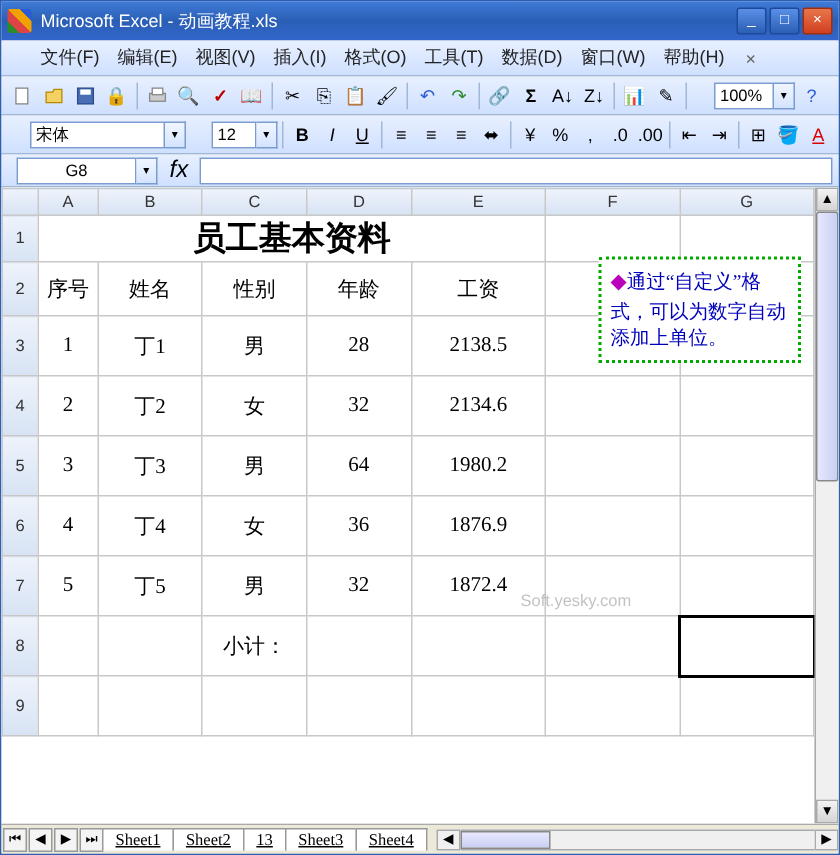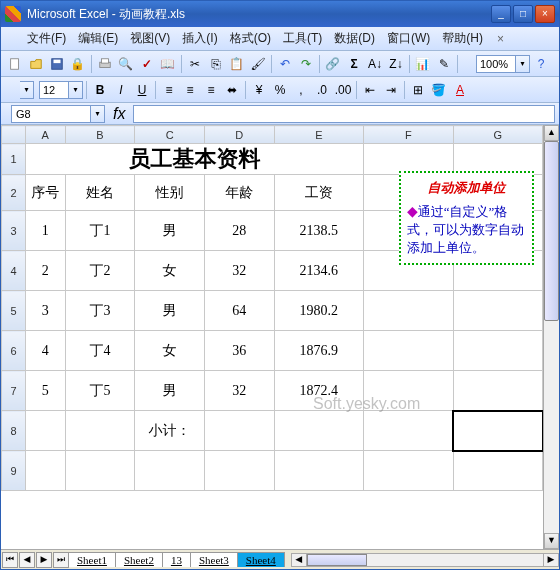--- a/index.html
+++ b/index.html
@@ -18,47 +18,47 @@
 .tb svg { width: 14px; height: 14px; }
 .sep { width: 1px; height: 18px; background: #a0b8d8; margin: 0 2px; }
 .dd { display: flex; align-items: center; height: 20px; margin-left: 15px; }
 .dd input { height: 18px; border: 1px solid #7a9cd0; font-size: 11px; padding: 0 3px; background: #fff; }
 .dd .car { width: 14px; height: 18px; border: 1px solid #7a9cd0; border-left: none; background: linear-gradient(#f0f6ff,#d4e4ff); text-align: center; line-height: 15px; font-size: 8px; cursor: pointer; }
 .fmt-toolbar { height: 26px; }
 .fmt-toolbar .tb.bold { font-weight: bold; }
 .fmt-toolbar .tb.ital { font-style: italic; }
 .fmt-toolbar .tb.undl { text-decoration: underline; }
 .namefx { height: 22px; background: linear-gradient(#e8f0ff,#cfe0ff); display: flex; align-items: center; border-bottom: 1px solid #a0b8d8; }
-.namefx .namebox { width: 80px; height: 18px; border: 1px solid #7a9cd0; background: #fff; margin-left: 10px; padding: 0 4px; line-height: 16px; font-size: 11px; }
+.namefx .namebox { width: 80px; height: 18px; border: 1px solid #7a9cd0; background: #fff; margin-left: 10px; padding: 0 4px; line-height: 16px; font-size: 11px; text-align: center; }
 .namefx .car2 { width: 14px; height: 18px; border: 1px solid #7a9cd0; border-left: none; background: linear-gradient(#f0f6ff,#d4e4ff); text-align: center; line-height: 15px; font-size: 8px; }
 .namefx .fx { margin: 0 8px; font-style: italic; font-size: 16px; }
 .namefx .fxbar { flex: 1; height: 18px; border: 1px solid #7a9cd0; background: #fff; margin-right: 4px; }
 .grid-wrap { flex: 1; position: relative; display: flex; overflow: hidden; background: #fff; }
 .grid { border-collapse: collapse; font-size: 11px; table-layout: fixed; }
 .grid th, .grid td { border: 1px solid #c8c8c8; }
 .grid .colh { background: linear-gradient(#eef3fb,#d7e3f4); height: 18px; text-align: center; font-weight: normal; color: #333; }
 .grid .rowh { background: linear-gradient(#eef3fb,#d7e3f4); width: 24px; text-align: center; font-weight: normal; color: #333; }
 .grid .corner { background: linear-gradient(#eef3fb,#d7e3f4); width: 24px; height: 18px; }
 .grid td.cell { background: #fff; text-align: center; height: 40px; font-family: "SimSun", serif; font-size: 14px; }
 .grid tr:first-child td.cell, .grid tr:nth-child(2) td.cell { height: 20px; }
 .grid .title-row td.cell { font-family: "KaiTi","STKaiti",serif; font-size: 22px; font-weight: bold; height: 40px; }
 .grid .hdr-row td.cell { font-weight: normal; height: 36px; }
 .noteov { position: absolute; left: 398px; top: 46px; width: 135px; border: 2px dotted #0a0; background: #fff; padding: 6px; font-size: 13px; line-height: 1.35; font-family: "SimSun", serif; }
 .noteov .nt { color: #d00; font-weight: bold; font-style: italic; display: block; text-align: center; margin-bottom: 6px; }
 .noteov .nb { color: #00b; }
 .noteov .dia { color: #b0b; font-size: 14px; }
-.watermark { position: absolute; left: 312px; top: 270px; color: rgba(120,120,120,.45); font-size: 16px; font-family: sans-serif; pointer-events: none; }
+.watermark { position: absolute; left: 346px; top: 270px; color: rgba(120,120,120,.45); font-size: 11px; font-family: sans-serif; pointer-events: none; }
 .vscroll { width: 16px; background: #e4e4e4; border-left: 1px solid #aaa; display: flex; flex-direction: column; }
 .vscroll .sbbtn { height: 16px; background: linear-gradient(#f4f4f4,#d4d4d4); border: 1px solid #aaa; text-align: center; font-size: 9px; line-height: 13px; cursor: pointer; }
 .vscroll .track { flex: 1; background: #f0f0f0; position: relative; }
 .vscroll .thumb { position: absolute; top: 0; left: 0; right: 0; height: 180px; background: linear-gradient(90deg,#e8e8ff,#c8d0f0); border: 1px solid #888; border-radius: 2px; }
 .sheetbar { height: 20px; background: #ece9d8; display: flex; align-items: center; border-top: 1px solid #aaa; font-size: 11px; }
 .sheetbar .nav { width: 16px; height: 16px; border: 1px solid #999; background: #f4f4f4; text-align: center; line-height: 13px; font-size: 9px; cursor: pointer; margin-left: 1px; }
 .sheetbar .tab { padding: 1px 8px; background: #fff; border: 1px solid #999; border-bottom: none; border-radius: 0 0 0 0; margin-left: -1px; cursor: pointer; font-family: "SimSun"; text-decoration: underline; }
-.sheetbar .tab.active { background: #0ea5e9; font-weight: normal; }
+.sheetbar .tab.active { background: #ffffff; font-weight: normal; }
 .sheetbar .hscroll { flex: 1; display: flex; align-items: center; margin-left: 6px; }
 .sheetbar .hscroll .hbtn { width: 16px; height: 14px; border: 1px solid #aaa; background: #f0f0f0; text-align: center; font-size: 9px; line-height: 11px; }
 .sheetbar .hscroll .htrack { flex: 1; height: 14px; background: #f0f0f0; border-top: 1px solid #aaa; border-bottom: 1px solid #aaa; position: relative; }
 .sheetbar .hscroll .hthumb { position: absolute; left: 0; top: 0; bottom: 0; width: 60px; background: linear-gradient(#e8e8ff,#c8d0f0); border: 1px solid #888; }
 .status { height: 20px; background: linear-gradient(#e8f0ff,#cfe0ff); display: flex; align-items: center; padding: 0 8px; font-size: 12px; border-top: 1px solid #a0b8d8; }
 .status .r { margin-left: auto; margin-right: 80px; }
 </style>
 </head>
 <body>
 
@@ -133,23 +133,24 @@
     <div class="sep"></div>
     <div class="dd">
       <input style="width: 40px;" value="100%">
       <div class="car">▾</div>
     </div>
     <div class="tb" style="color:#2a5cd8">?</div>
   </div>
 
   <div class="toolbar fmt-toolbar">
     <div class="dd">
+      <input style="width: 90px;" value="宋体">
       <div class="car">▾</div>
     </div>
-    <div class="dd" style="margin-left:4px">
+    <div class="dd" style="margin-left:16px">
       <input style="width: 30px;" value="12">
       <div class="car">▾</div>
     </div>
     <div class="sep"></div>
     <div class="tb bold">B</div>
     <div class="tb ital">I</div>
     <div class="tb undl">U</div>
     <div class="sep"></div>
     <div class="tb">≡</div>
     <div class="tb">≡</div>
@@ -283,21 +284,20 @@
               <td class="cell"></td>
               <td class="cell"></td>
               <td class="cell"></td>
               <td class="cell"></td>
               <td class="cell"></td>
               <td class="cell"></td>
             </tr>
     </tbody>
         </table>
     <div class="noteov">
-      <span class="nt">自动添加单位</span>
       <span class="nb"><span class="dia">◆</span><span>通过“自定义”格式，可以为数字自动添加上单位。</span></span>
     </div>
     <div class="watermark">Soft.yesky.com</div>
     </div>
     <div class="vscroll">
       <div class="sbbtn">▲</div>
       <div class="track">
           <div class="thumb"></div>
         </div>
       <div class="sbbtn">▼</div>

